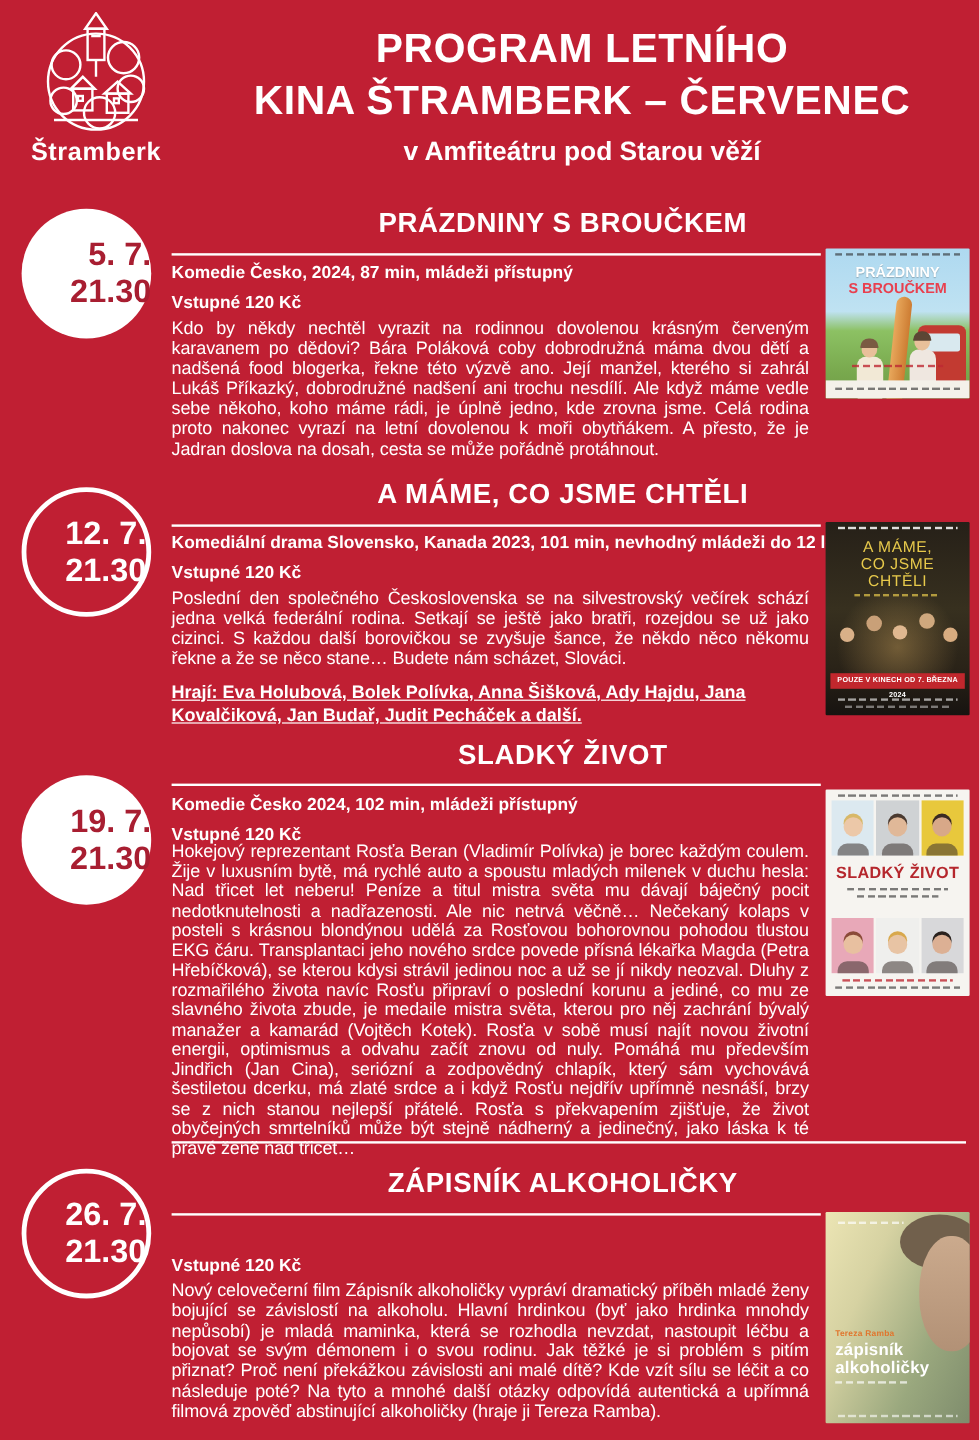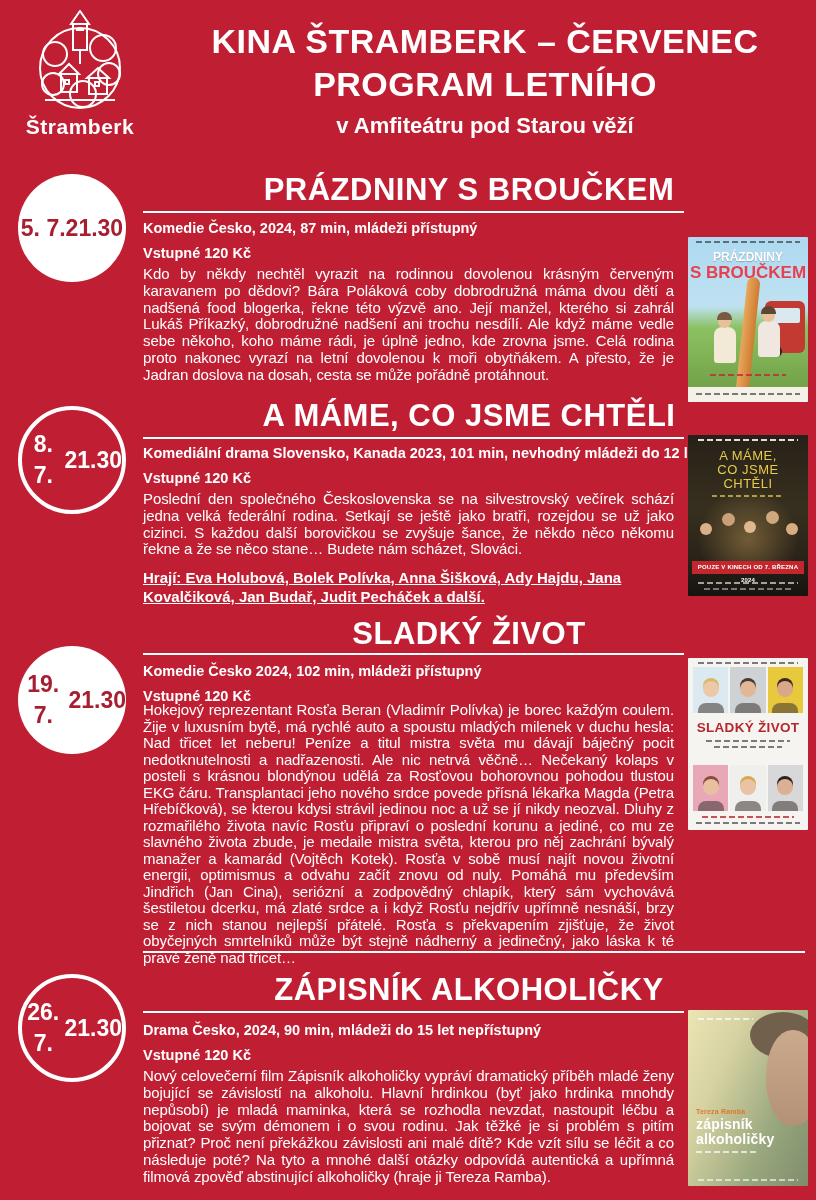--- a/index.html
+++ b/index.html
@@ -15,45 +15,45 @@
   .hsub{font-size:22px;font-weight:bold;margin-top:7px;}
 
   
   .sec{position:absolute;left:0;right:0;}
   #s1{top:170px;height:222px;}
   #s2{top:392px;height:222px;}
   #s3{top:614px;height:354px;}
   #s4{top:968px;height:232px;}
 
   .datec{position:absolute;left:18px;width:108px;height:108px;border-radius:50%;
-         display:flex;flex-direction:row;align-items:center;justify-content:center;
-         font-weight:bold;font-size:23px;line-height:31px;box-sizing:border-box;text-align:center;}
+         display:flex;flex-direction:column;align-items:flex-end;justify-content:center;
+         font-weight:bold;font-size:27px;line-height:31px;box-sizing:border-box;text-align:center;}
   .datec.filled{background:#fff;color:#a81e31;}
   .datec.outline{border:4px solid #fff;color:#fff;}
 
   .stitle{position:absolute;left:150px;right:28px;text-align:center;
-          font-size:31px;font-weight:bold;letter-spacing:.5px;white-space:nowrap;}
+          font-size:23px;font-weight:bold;letter-spacing:.5px;white-space:nowrap;}
   .trule{position:absolute;left:143px;width:541px;height:2px;background:#fff;}
   .crule{position:absolute;left:143px;width:662px;height:2px;background:#fff;}
   .meta{position:absolute;left:143px;width:545px;font-weight:bold;font-size:14.5px;white-space:nowrap;}
   .desc{position:absolute;left:143px;width:531px;font-size:15px;line-height:16.8px;
         text-align:justify;letter-spacing:-0.1px;}
   .cast{position:absolute;left:143px;width:531px;font-size:15px;line-height:19px;font-weight:bold;text-decoration:underline;}
 
   
   .poster{position:absolute;left:688px;width:120px;overflow:hidden;border-radius:1px;}
   .dash{background:repeating-linear-gradient(90deg,rgba(255,255,255,.85) 0 6px,transparent 6px 9px);height:2px;}
   .dash.dark{background:repeating-linear-gradient(90deg,rgba(40,40,40,.6) 0 6px,transparent 6px 9px);}
   .dash.red{background:repeating-linear-gradient(90deg,rgba(190,40,50,.8) 0 6px,transparent 6px 9px);}
 
   
-  #p1{top:37px;height:165px;background:linear-gradient(#aed9f0 0%,#bfe2f2 42%,#8cc163 55%,#79a94e 82%,#6f9c46 100%);margin-top:30px;}
+  #p1{top:37px;height:125px;background:linear-gradient(#aed9f0 0%,#bfe2f2 42%,#8cc163 55%,#79a94e 82%,#6f9c46 100%);}
   .p1-cred{position:absolute;top:4px;left:8px;right:8px;}
   .p1-t1{position:absolute;top:13px;left:0;right:0;text-align:center;font-size:12px;font-weight:bold;color:#fff;text-shadow:0 1px 1px rgba(0,0,0,.25);}
-  .p1-t2{position:absolute;top:26px;left:0;right:0;text-align:center;font-size:17px;font-weight:bold;color:#e8404f;}
+  .p1-t2{position:absolute;top:26px;left:0;right:0;text-align:center;font-size:12px;font-weight:bold;color:#e8404f;}
   .p1-pole{position:absolute;left:53px;top:40px;width:13px;height:128px;border-radius:7px;
            background:linear-gradient(90deg,#e8a85c,#cd7c32);transform:rotate(6deg);}
   .p1-van{position:absolute;right:3px;top:64px;width:40px;height:52px;background:#c23a31;border-radius:6px;}
   .p1-van:before{content:"";position:absolute;left:5px;top:7px;right:5px;height:15px;background:#d9e9ef;border-radius:2px;}
   .p1-van:after{content:"";position:absolute;left:6px;bottom:-4px;width:11px;height:11px;background:#2c2420;border-radius:50%;}
   .pers{position:absolute;width:22px;height:36px;border-radius:8px 8px 3px 3px;}
   .pers:before{content:"";position:absolute;top:-12px;left:4px;width:13px;height:13px;border-radius:50%;background:#e8c09a;}
   .pers:after{content:"";position:absolute;top:-15px;left:3px;width:15px;height:8px;border-radius:7px 7px 0 0;}
   .pers1{left:26px;top:90px;background:#f2e9d6;}
   .pers1:after{background:#7a5a42;}
@@ -141,22 +141,22 @@
         <rect x="34" y="70" width="4" height="4"></rect>
         <rect x="64" y="72" width="4" height="4"></rect>
         <line x1="49" y1="40" x2="49" y2="54"></line>
         <line x1="14" y1="90" x2="84" y2="90"></line>
       </g>
     </svg>
     <div class="logo-label">Štramberk</div>
   </div>
 
   <div class="header-titles">
+    <div class="ht">PROGRAM LETNÍHO</div>
     <div class="ht">KINA ŠTRAMBERK – ČERVENEC</div>
-    <div class="ht">PROGRAM LETNÍHO</div>
     <div class="hsub">v Amfiteátru pod Starou věží</div>
   </div>
 
   <div class="sec" id="s1">
     <div class="datec filled" style="top:4px">
       <div>5. 7.</div>
       <div>21.30</div>
     </div>
     <div class="stitle" style="top:2px">PRÁZDNINY S BROUČKEM</div>
     <div class="trule" style="top:41px"></div>
@@ -174,21 +174,21 @@
       <div class="p1-pole"></div>
       <div class="dash red p1-redline"></div>
       <div class="p1-credits">
           <i class="dash dark"></i>
         </div>
     </div>
   </div>
 
   <div class="sec" id="s2">
     <div class="datec outline" style="top:14px">
-      <div>8. 7.</div>
+      <div>12. 7.</div>
       <div>21.30</div>
     </div>
     <div class="stitle" style="top:6px">A MÁME, CO JSME CHTĚLI</div>
     <div class="trule" style="top:45px"></div>
     <div class="meta" style="top:53px">Komediální drama Slovensko, Kanada 2023, 101 min, nevhodný mládeži do 12 let</div>
     <div class="meta" style="top:78px">Vstupné 120 Kč</div>
     <div class="desc" style="top:99px">Poslední den společného Československa se na silvestrovský večírek schází jedna velká federální rodina. Setkají se ještě jako bratři, rozejdou se už jako cizinci. S každou další borovičkou se zvyšuje šance, že někdo něco někomu řekne a že se něco stane… Budete nám scházet, Slováci.</div>
     <div class="cast" style="top:176px">Hrají: Eva Holubová, Bolek Polívka, Anna Šišková, Ady Hajdu, Jana Kovalčiková, Jan Budař, Judit Pecháček a další.</div>
 
     <div class="poster" id="p2">
@@ -243,21 +243,20 @@
     </div>
   </div>
 
   <div class="sec" id="s4">
     <div class="datec outline" style="top:6px">
       <div>26. 7.</div>
       <div>21.30</div>
     </div>
     <div class="stitle" style="top:4px">ZÁPISNÍK ALKOHOLIČKY</div>
     <div class="trule" style="top:43px"></div>
-    <div class="meta" style="top:54px">Drama Česko, 2024, 90 min, mládeži do 15 let nepřístupný</div>
     <div class="meta" style="top:79px">Vstupné 120 Kč</div>
     <div class="desc" style="top:100px">Nový celovečerní film Zápisník alkoholičky vypráví dramatický příběh mladé ženy bojující se závislostí na alkoholu. Hlavní hrdinkou (byť jako hrdinka mnohdy nepůsobí) je mladá maminka, která se rozhodla nevzdat, nastoupit léčbu a bojovat se svým démonem i o svou rodinu. Jak těžké je si problém s pitím přiznat? Proč není překážkou závislosti ani malé dítě? Kde vzít sílu se léčit a co následuje poté? Na tyto a mnohé další otázky odpovídá autentická a upřímná filmová zpověď abstinující alkoholičky (hraje ji Tereza Ramba).</div>
 
     <div class="poster" id="p4">
       <div class="p4-hair"></div>
       <div class="p4-face"></div>
       <div class="dash p4-cred"></div>
       <div class="p4-name">Tereza Ramba</div>
       <div class="p4-t p4-t1">zápisník</div>
       <div class="p4-t p4-t2">alkoholičky</div>

